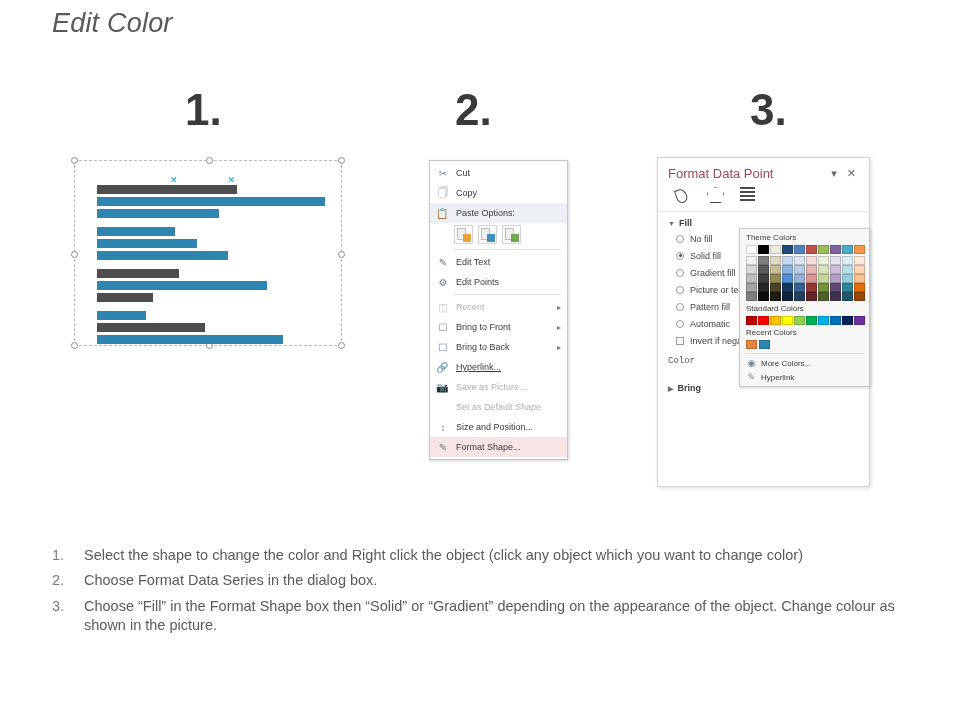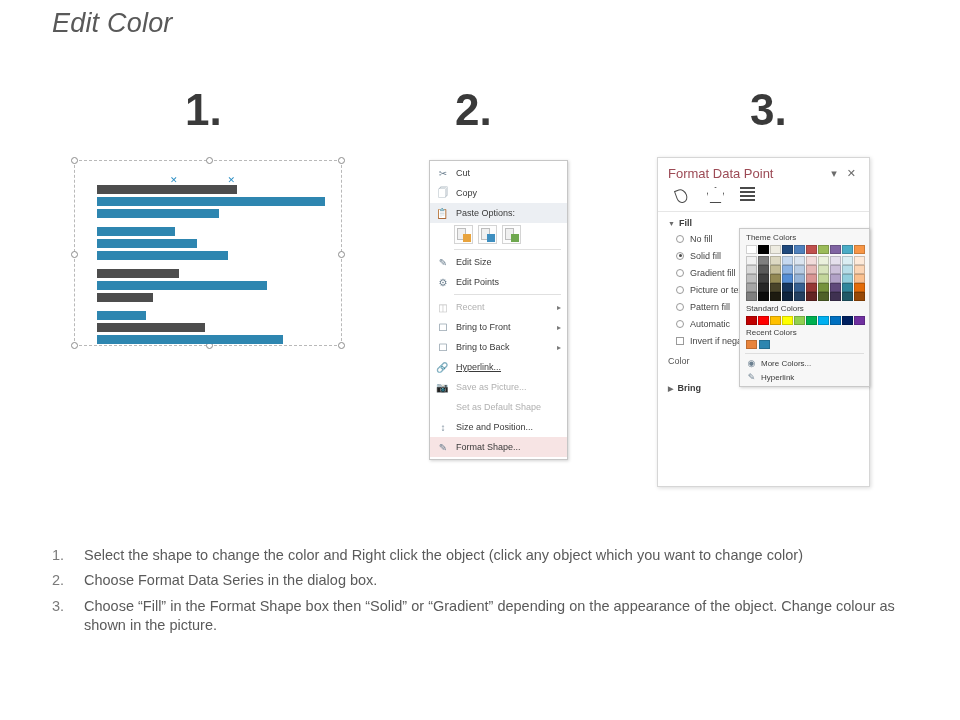--- a/index.html
+++ b/index.html
@@ -265,21 +265,21 @@
     background: #fff;
     box-sizing: border-box;
     flex: 0 0 8px;
   }
   .fdp-field {
     display: flex;
     align-items: center;
     padding: 3px 10px 3px 10px;
     height: 18px;
   }
-  .fdp-field .fl { width: 58px; color: #555; }
+  .fdp-field .fl { width: 58px; color: #555; font-family: Liberation Mono, monospace; }
   .color-btn {
     width: 30px; height: 15px;
     border: 1px solid #c9c9c9;
     background: linear-gradient(#fdfdfd,#eeeeee);
     display: flex;
     align-items: center;
     justify-content: center;
     font-size: 8px;
     position: relative;
     box-sizing: border-box;
@@ -474,21 +474,21 @@
         <span class="pi-mark"></span>
       </div>
     <div class="paste-ico green">
         <span class="pi-top"></span>
         <span class="pi-mark"></span>
       </div>
   </div>
   <div class="ctx-sep"></div>
   <div class="ctx-item">
     <span class="ico">✎</span>
-    <span class="lbl">Edit Size</span>
+    <span class="lbl">Edit Text</span>
   </div>
   <div class="ctx-item">
     <span class="ico">⚙</span>
     <span class="lbl">Edit Points</span>
   </div>
   <div class="ctx-sep"></div>
   <div class="ctx-item disabled">
     <span class="ico">◫</span>
     <span class="lbl">Recent</span>
     <span class="arrow">▸</span>

